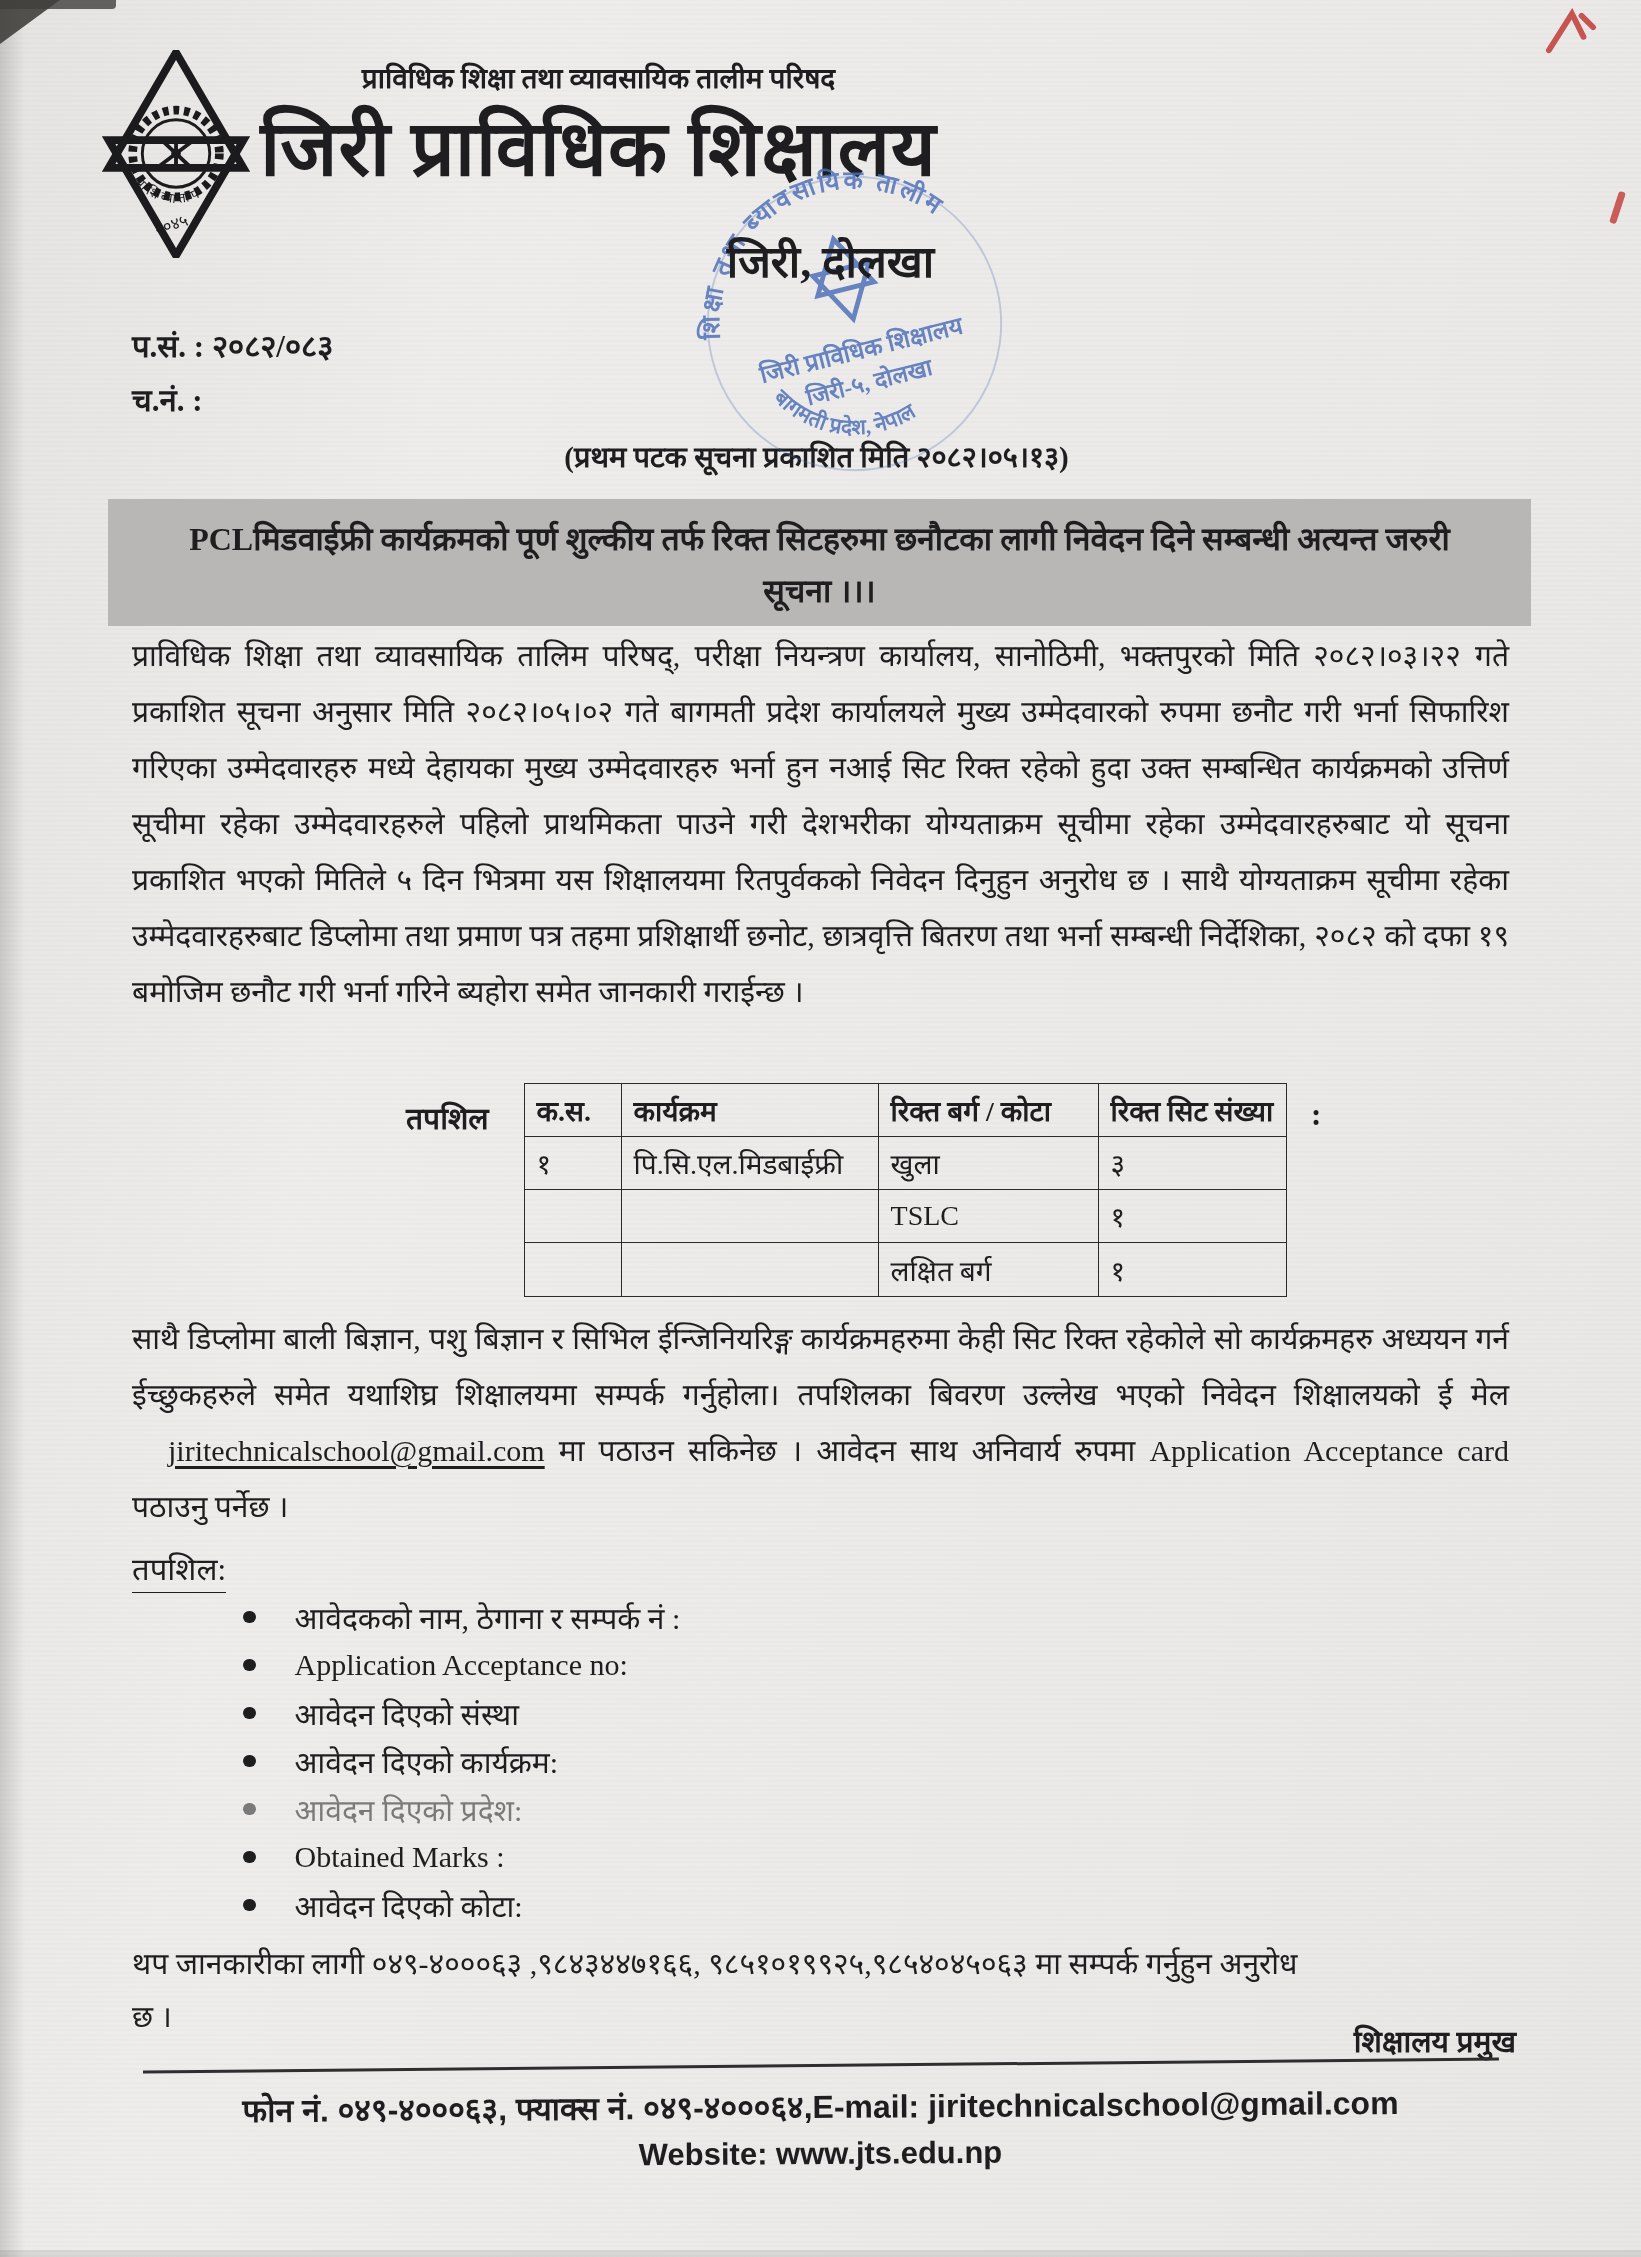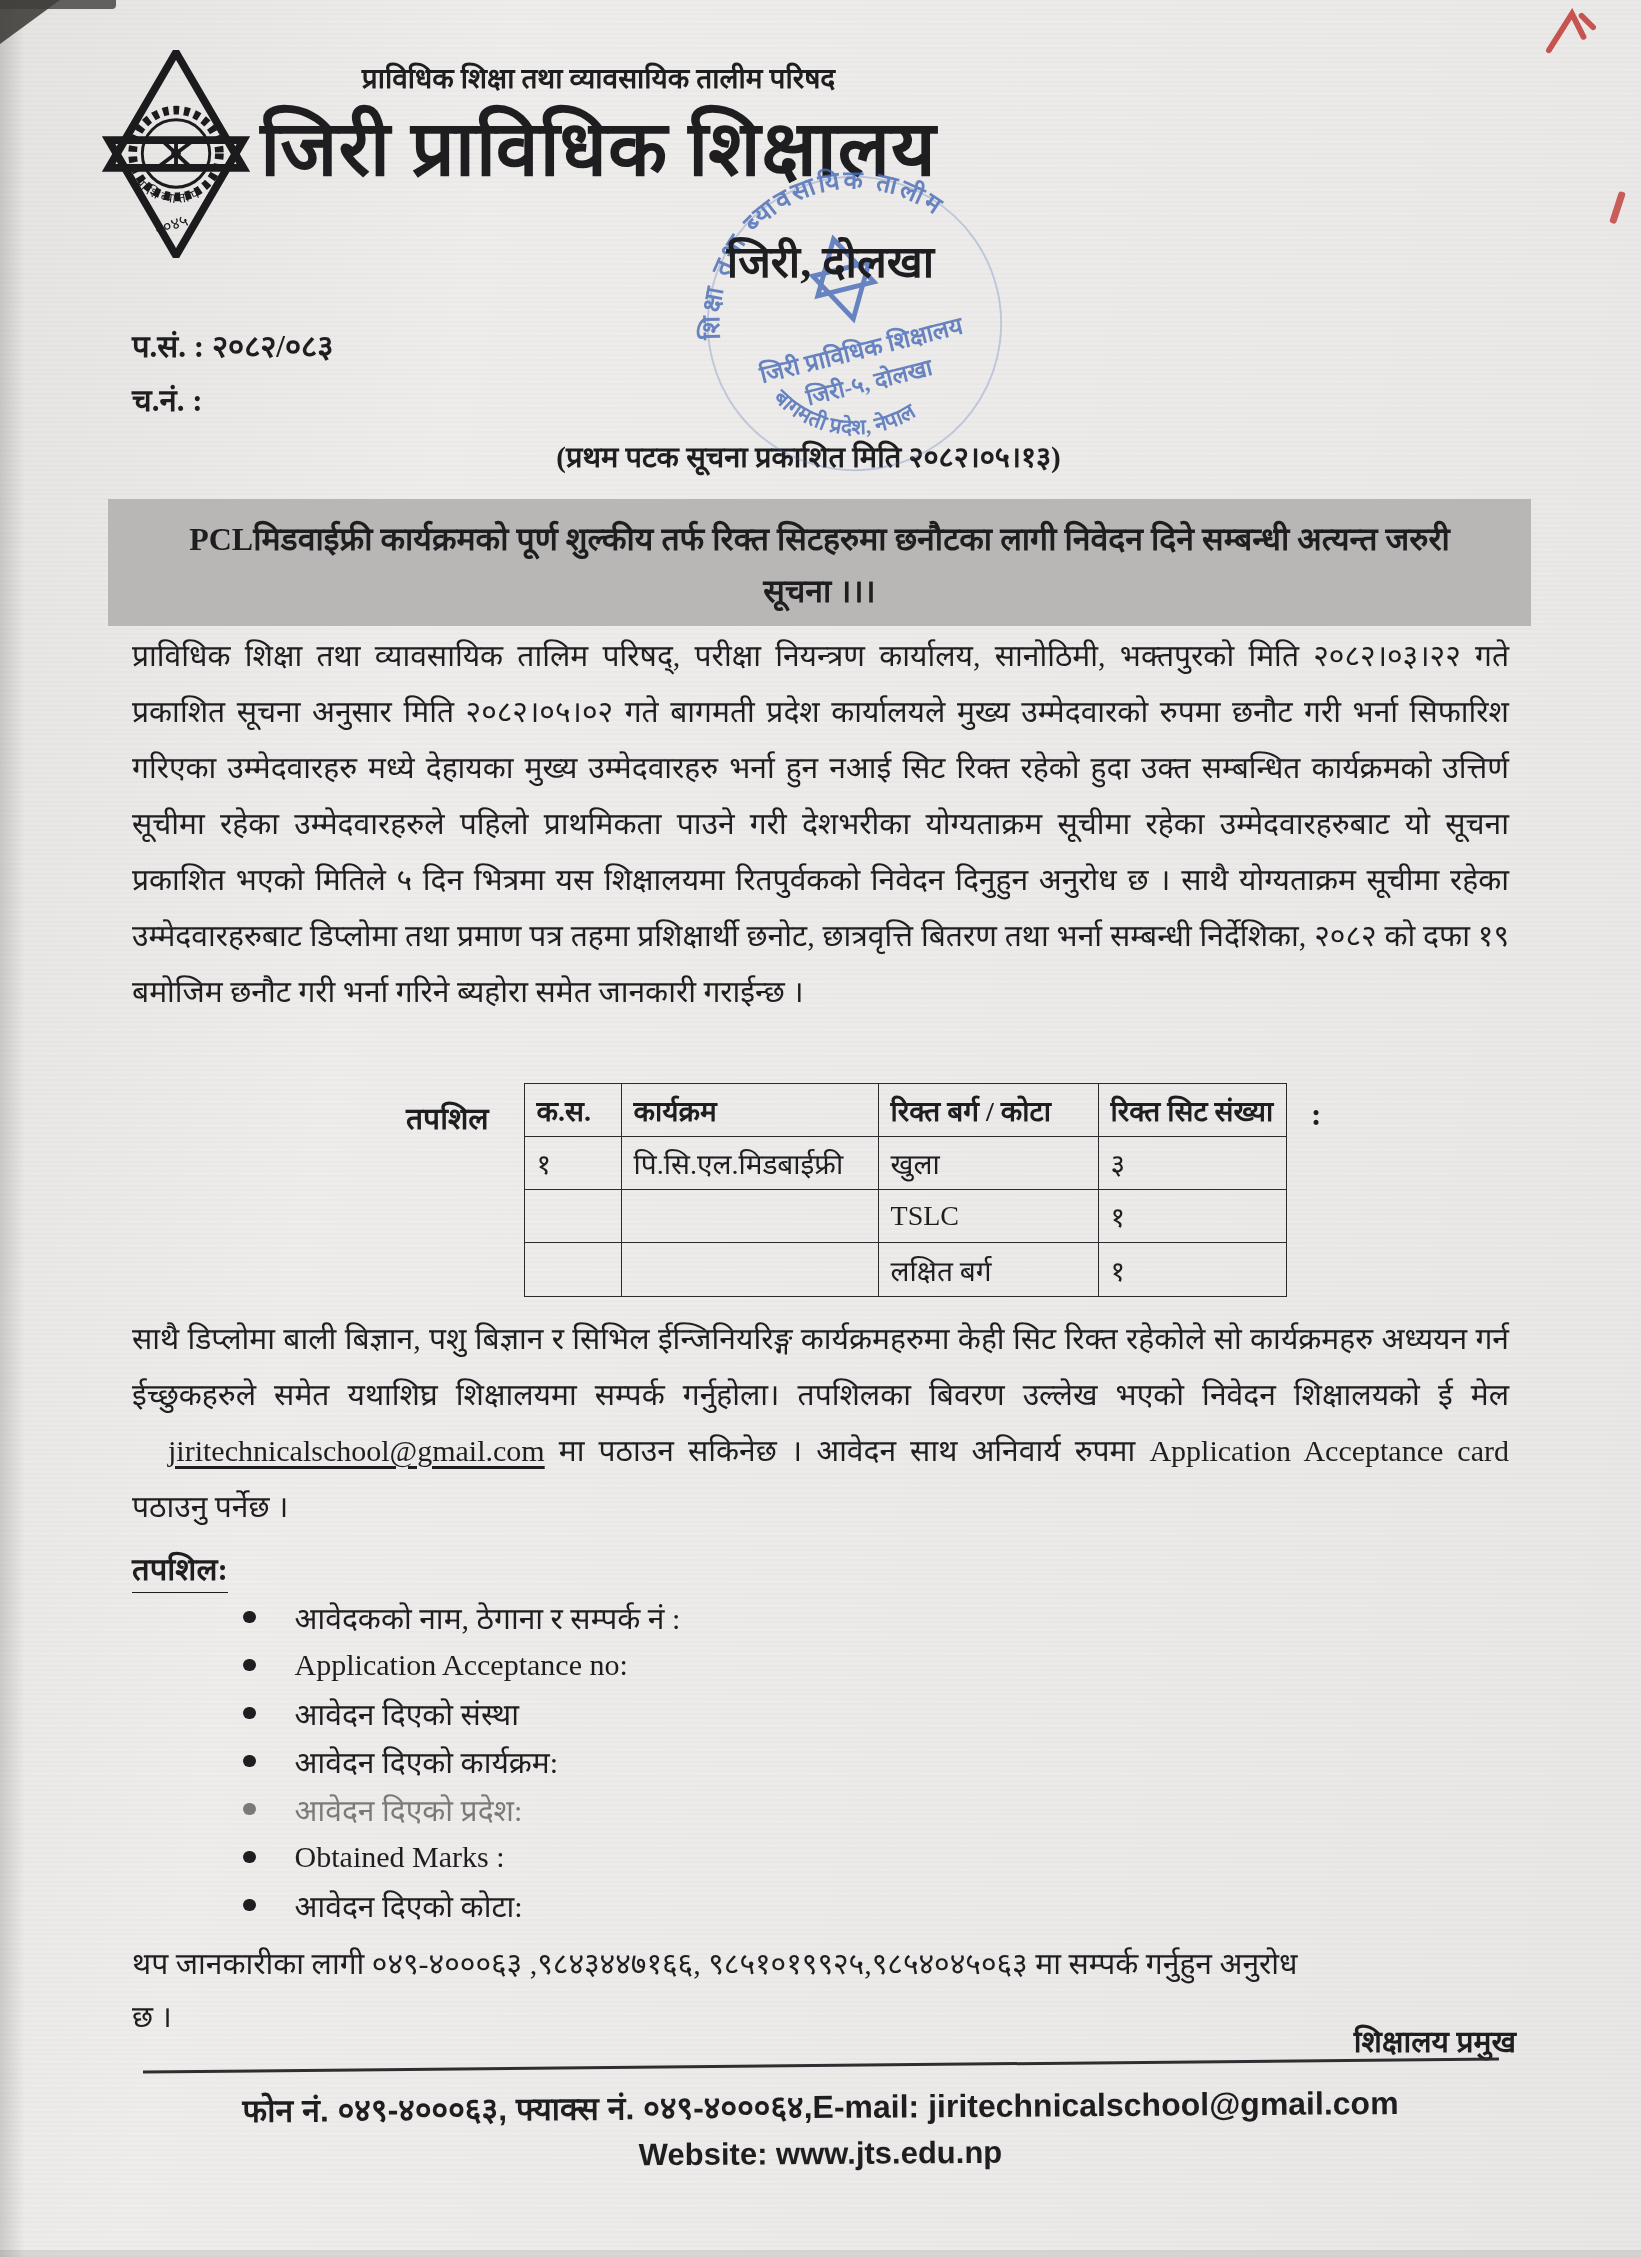--- a/index.html
+++ b/index.html
@@ -14,21 +14,21 @@
     font-family:"Liberation Serif","DejaVu Serif",serif;
     color:#1e1e20;
   }
   .abs{position:absolute;}
   .center{text-align:center;}
   
   .council{left:251px;top:58px;width:695px;font-size:28px;font-weight:bold;}
   .school-name{left:135px;top:93px;width:927px;font-size:77px;font-weight:bold;letter-spacing:1px;}
   .location{left:618px;top:230px;width:425px;font-size:44px;font-weight:bold;z-index:3;}
   .refline{left:132px;font-size:31px;font-weight:600;}
-  .publish{left:120px;top:436px;width:1377px;font-size:29px;font-weight:600;}
+  .publish{left:128px;top:436px;width:1377px;font-size:29px;font-weight:600;}
   
   .headline{
     left:108px;top:499px;width:1423px;
     background:#b8b7b5;
     box-sizing:border-box;
     padding:13.5px 23px 9.7px 23px;
     font-size:32px;font-weight:bold;
     line-height:52px;
   }
   
@@ -53,21 +53,21 @@
     font-size:28px;
     border-right:1.9px solid #2b2b2e;
     border-bottom:1.9px solid #2b2b2e;
     white-space:nowrap;
   }
   .tcell.lastcol{border-right:none;}
   .tcell.lastrow{border-bottom:none;}
   .tcell.th{font-weight:600;}
   .table-colon{left:1311px;top:1097px;font-size:31px;font-weight:bold;}
   
-  .tapasil-heading{left:132px;top:1547px;font-size:31px;font-weight:bold;}
+  .tapasil-heading{left:132px;top:1547px;font-size:31px;font-weight:normal;}
   .tapasil-heading span{display:inline-block;border-bottom:1.9px solid #1e1e20;padding-bottom:2.9px;}
   .bullets{left:243px;top:1593px;width:1062px;}
   .bullet{display:flex;align-items:center;height:48px;}
   .dot{width:12.6px;height:12.6px;border-radius:50%;background:#1e1e20;margin-right:39px;flex:none;}
   .btext{font-size:30px;}
   .bullet.faded{opacity:0.55;filter:blur(0.6px);}
   
   .closing{left:132px;top:1937px;width:1377px;font-size:30px;line-height:53px;}
   .signature{left:1110px;top:2020px;width:406px;text-align:right;font-size:30px;font-weight:600;}
   .divider{left:143px;top:2064px;width:1356px;height:2.9px;background:#2e2e30;transform:rotate(-0.55deg);}

